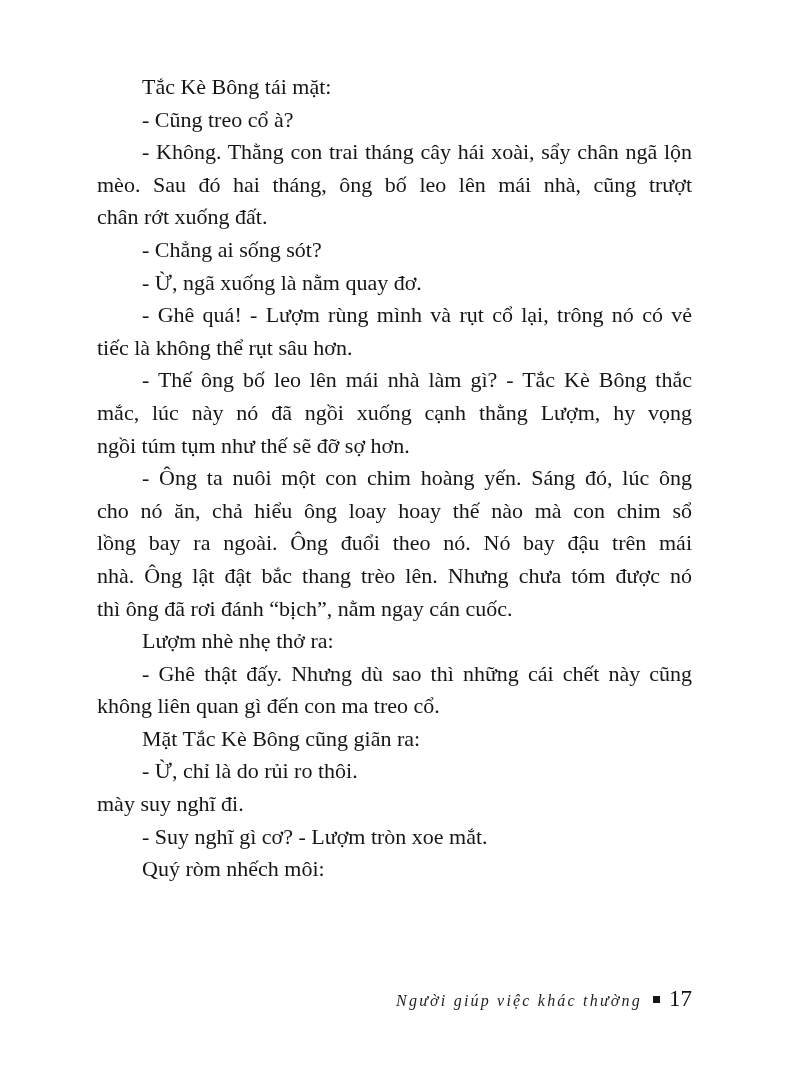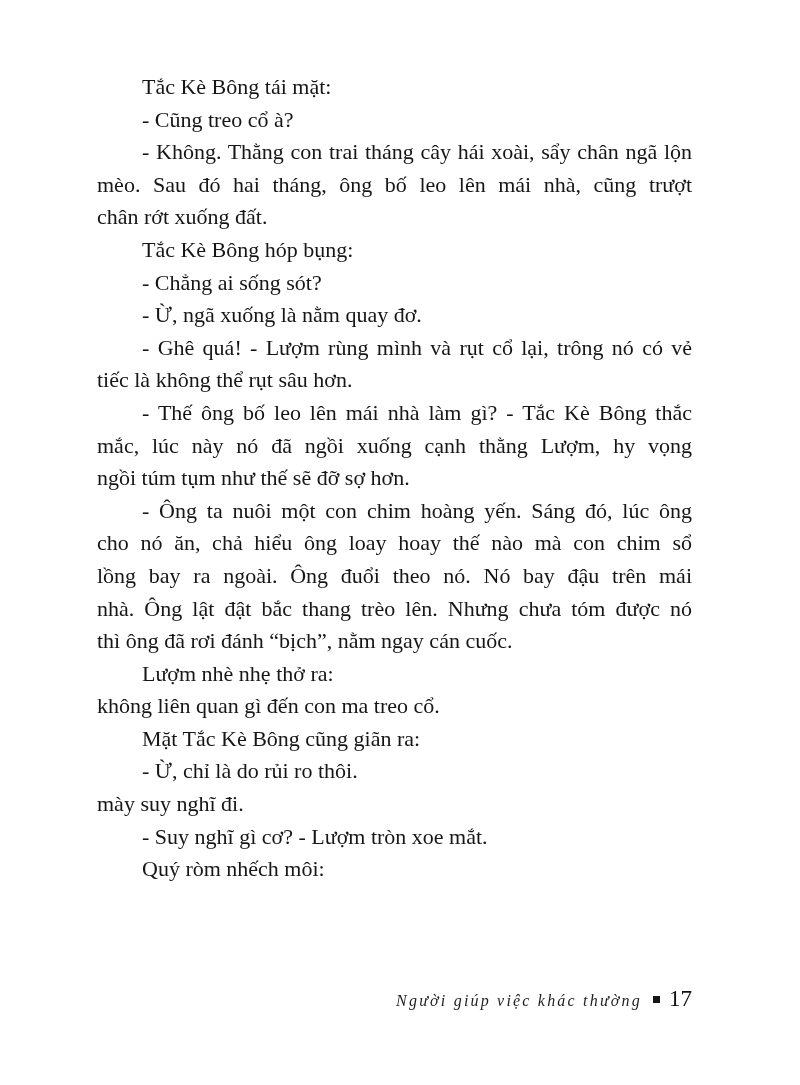--- a/index.html
+++ b/index.html
@@ -66,34 +66,34 @@
 <body>
 
 <div id="book-page">
 
   <div id="body-text">
       <div class="line indent">Tắc Kè Bông tái mặt:</div>
       <div class="line indent">- Cũng treo cổ à?</div>
       <div class="line indent just">- Không. Thằng con trai tháng cây hái xoài, sẩy chân ngã lộn</div>
       <div class="line just">mèo. Sau đó hai tháng, ông bố leo lên mái nhà, cũng trượt</div>
       <div class="line">chân rớt xuống đất.</div>
-      <div class="line indent">Tắc Kè Bông hóp bụng:</div>
       <div class="line indent">- Chẳng ai sống sót?</div>
       <div class="line indent">- Ừ, ngã xuống là nằm quay đơ.</div>
       <div class="line indent just">- Ghê quá! - Lượm rùng mình và rụt cổ lại, trông nó có vẻ</div>
       <div class="line">tiếc là không thể rụt sâu hơn.</div>
       <div class="line indent just">- Thế ông bố leo lên mái nhà làm gì? - Tắc Kè Bông thắc</div>
       <div class="line just">mắc, lúc này nó đã ngồi xuống cạnh thằng Lượm, hy vọng</div>
       <div class="line">ngồi túm tụm như thế sẽ đỡ sợ hơn.</div>
       <div class="line indent just">- Ông ta nuôi một con chim hoàng yến. Sáng đó, lúc ông</div>
       <div class="line just">cho nó ăn, chả hiểu ông loay hoay thế nào mà con chim sổ</div>
       <div class="line just">lồng bay ra ngoài. Ông đuổi theo nó. Nó bay đậu trên mái</div>
       <div class="line just">nhà. Ông lật đật bắc thang trèo lên. Nhưng chưa tóm được nó</div>
       <div class="line">thì ông đã rơi đánh “bịch”, nằm ngay cán cuốc.</div>
       <div class="line indent">Lượm nhè nhẹ thở ra:</div>
+      <div class="line indent just">- Ghê thật đấy. Nhưng dù sao thì những cái chết này cũng</div>
       <div class="line">không liên quan gì đến con ma treo cổ.</div>
       <div class="line indent">Mặt Tắc Kè Bông cũng giãn ra:</div>
       <div class="line indent">- Ừ, chỉ là do rủi ro thôi.</div>
       <div class="line">mày suy nghĩ đi.</div>
       <div class="line indent">- Suy nghĩ gì cơ? - Lượm tròn xoe mắt.</div>
       <div class="line indent">Quý ròm nhếch môi:</div>
     </div>
 
   <div id="page-footer">
     <span id="running-title">Người giúp việc khác thường</span>

